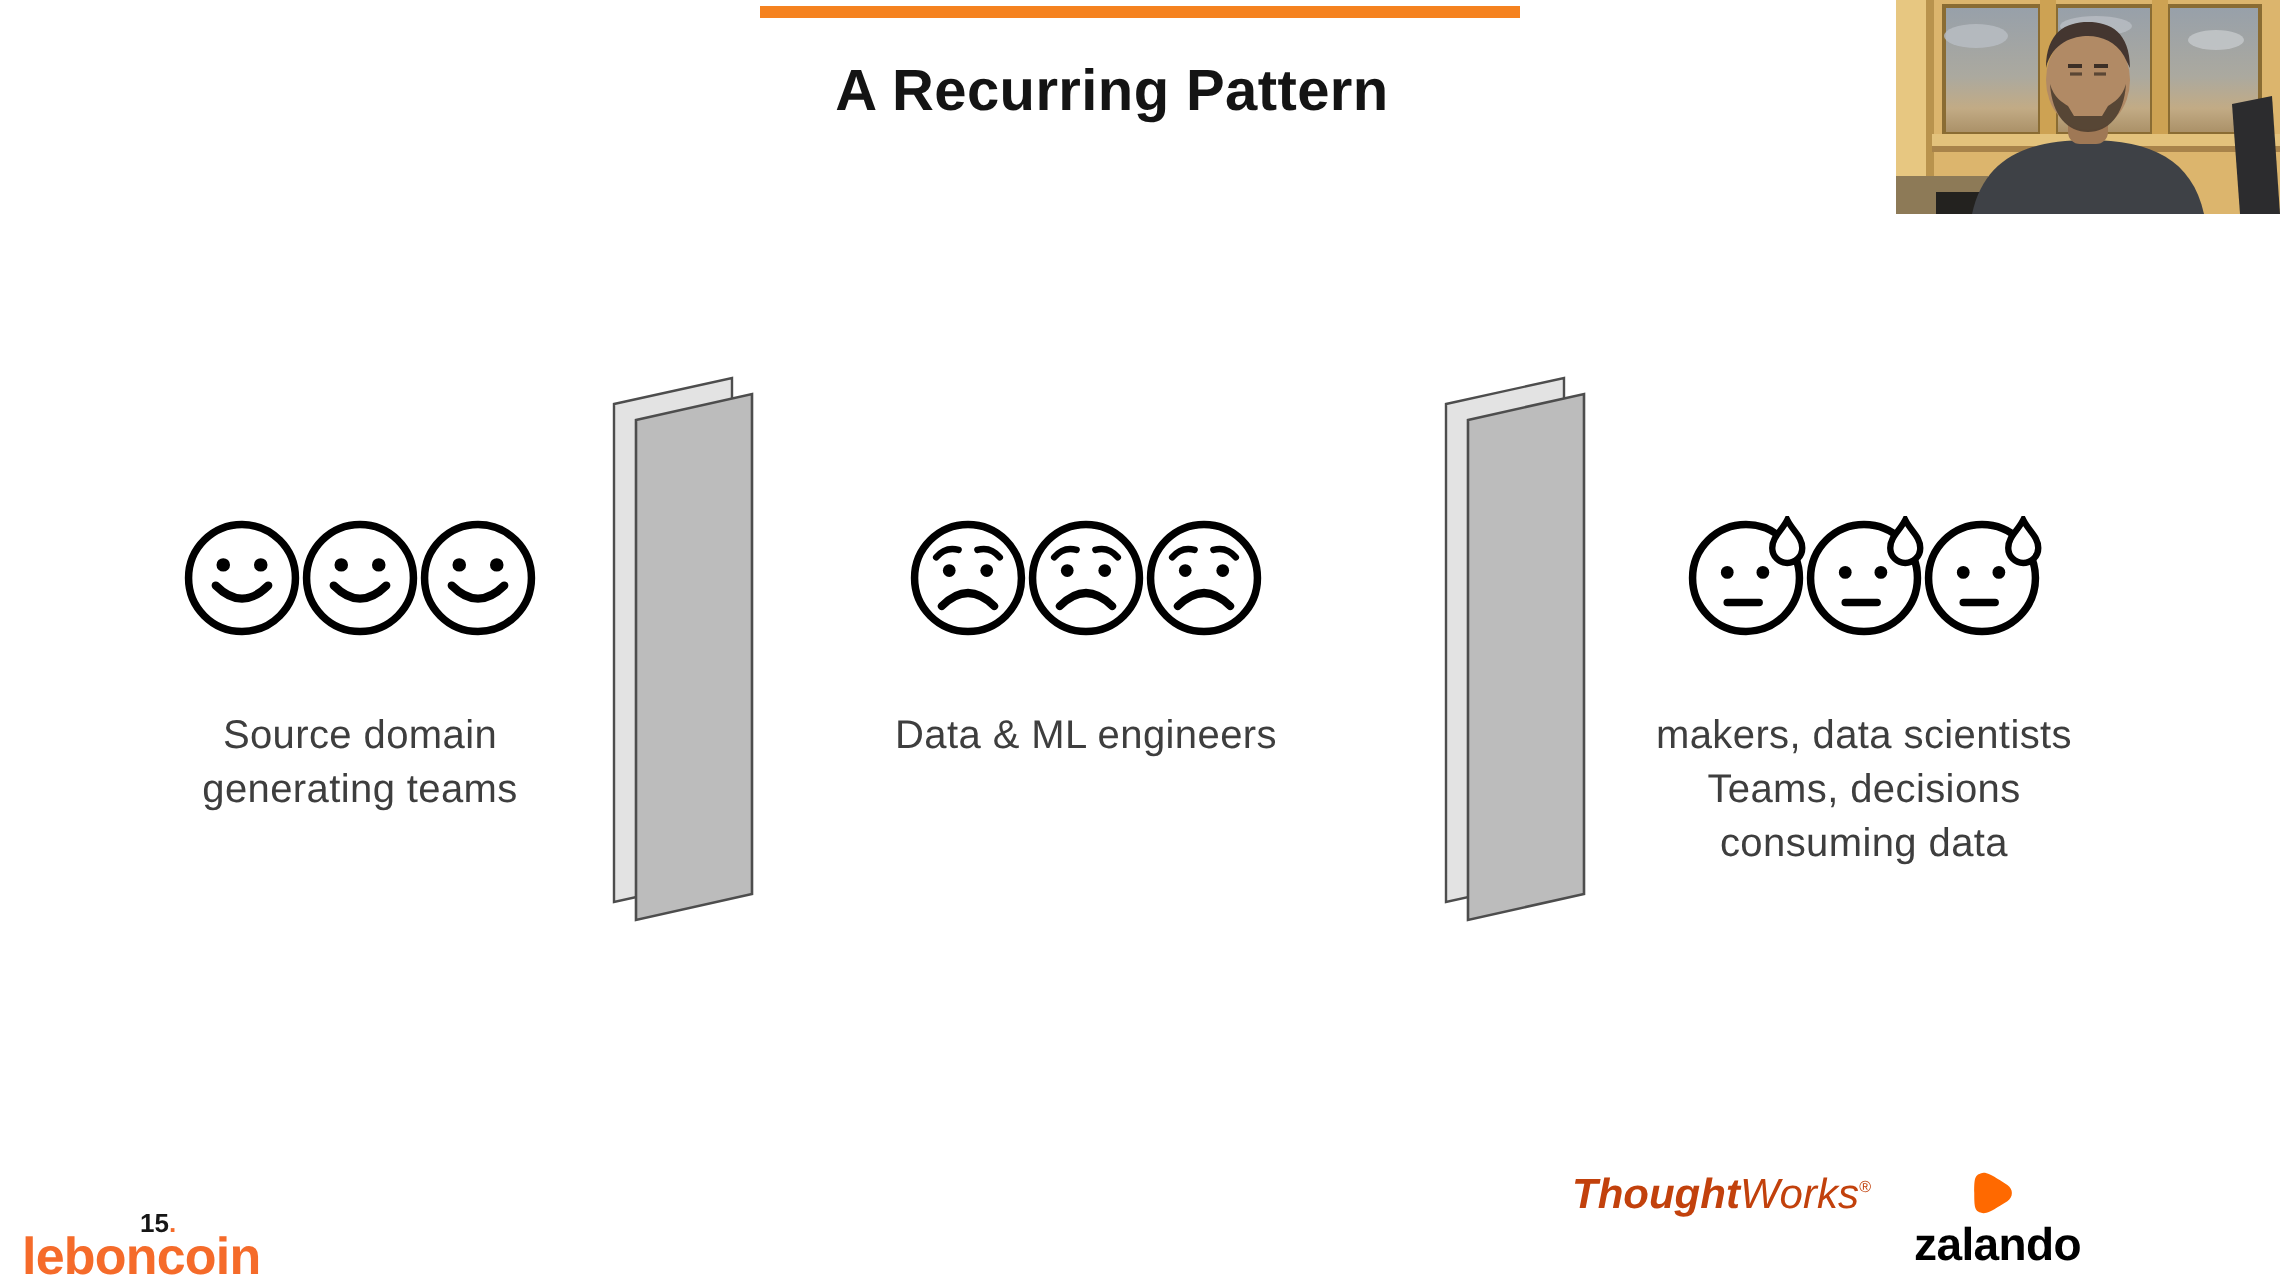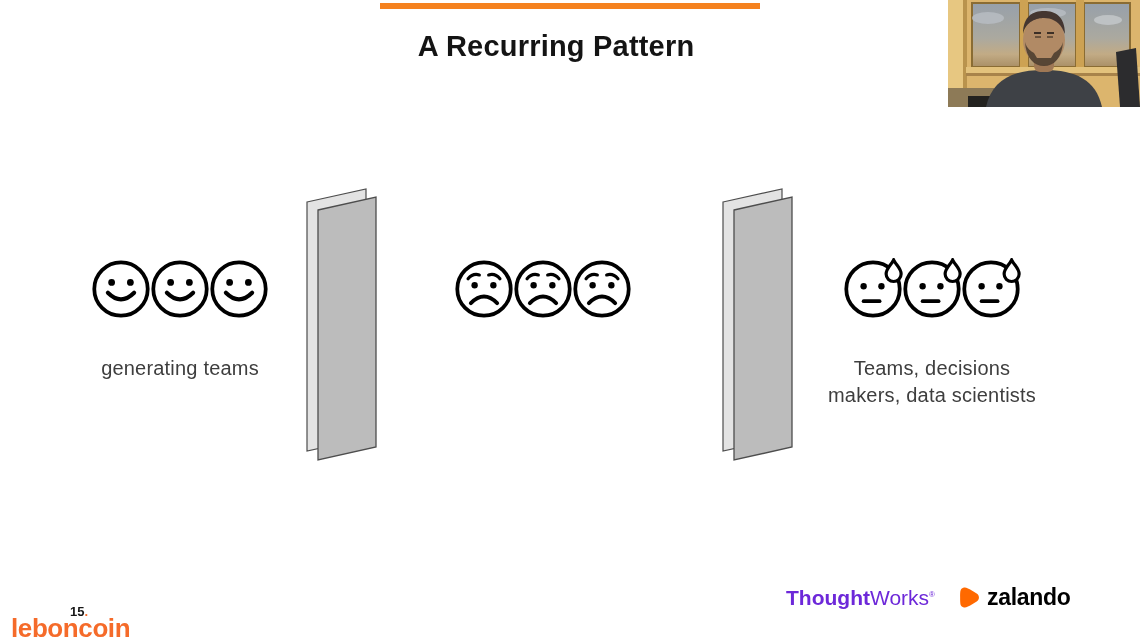--- a/index.html
+++ b/index.html
@@ -24,25 +24,25 @@
   .caption{margin-top:35px;font-size:20px;line-height:27px;color:#3e3e3e;letter-spacing:0.2px;}
   
   .barrier{position:absolute;top:185px;width:80px;height:280px;}
   .barrier.b1{left:306px;} .barrier.b2{left:722px;}
   
   .lbc{position:absolute;left:7px;top:583px;width:170px;height:55px;margin-top:19px;}
   .lbc-fifteen{position:absolute;left:63px;top:2px;font-size:13px;font-weight:bold;color:#161616;}
   .lbc-fifteen .dot{color:#F56B2A;}
   .lbc-word{position:absolute;left:4px;top:11px;font-size:26px;font-weight:bold;color:#F56B2A;letter-spacing:-0.4px;}
   .lbc-groupe{position:absolute;left:22px;top:37px;font-size:11px;font-weight:normal;color:#4c4c4c;letter-spacing:3.5px;}
-  .tw{position:absolute;left:786px;top:586px;font-size:21px;color:#6d28d9;white-space:nowrap;}
+  .tw{position:absolute;left:786px;top:586px;font-size:21px;color:#c2410c;white-space:nowrap;font-style:italic;}
   .tw .b{font-weight:bold;}
   .tw .r{font-weight:normal;}
   .tw sup{font-size:8px;vertical-align:super;}
-  .zal{position:absolute;left:957px;top:584px;display:flex;align-items:center;}
+  .zal{position:absolute;left:957px;top:584px;display:flex;align-items:center;flex-direction:column;}
   .zal-icon{width:25px;height:25px;margin-right:5px;}
   .zal-word{font-size:23px;font-weight:bold;color:#000;letter-spacing:-0.3px;}
 </style>
 </head>
 <body>
 
 <div class="stage">
 
   <div class="accent-bar"></div>
   <h1 class="slide-title">A Recurring Pattern</h1>
@@ -106,20 +106,21 @@
       <span class="face">
         <svg viewBox="0 0 64 64" width="60" height="62">
             <circle cx="32" cy="32" r="28.5" fill="#fff" stroke="#000" stroke-width="4"></circle>
             <circle cx="22" cy="25" r="3.6" fill="#000"></circle>
             <circle cx="42" cy="25" r="3.6" fill="#000"></circle>
             <path d="M18 36 Q32 50 46 36" fill="none" stroke="#000" stroke-width="4.4" stroke-linecap="round"></path>
           </svg>
       </span>
     </div>
     <div class="caption">
+      <div>Source domain</div>
       <div>generating teams</div>
     </div>
   </div>
 
   <div class="barrier b1">
     <svg viewBox="0 0 80 280" width="80" height="280">
       <polygon points="1,17 60,4 60,253 1,266" fill="#e3e3e3" stroke="#4d4d4d" stroke-width="1.2"></polygon>
       <polygon points="12,25 70,12 70,262 12,275" fill="#bcbcbc" stroke="#4d4d4d" stroke-width="1.3"></polygon>
     </svg>
   </div>
@@ -151,20 +152,21 @@
             <circle cx="32" cy="32" r="28.5" fill="#fff" stroke="#000" stroke-width="4"></circle>
             <path d="M15 21 Q20 15 27 17" fill="none" stroke="#000" stroke-width="3.4" stroke-linecap="round"></path>
             <path d="M37 17 Q44 15 49 21" fill="none" stroke="#000" stroke-width="3.4" stroke-linecap="round"></path>
             <circle cx="22" cy="28" r="3.4" fill="#000"></circle>
             <circle cx="42" cy="28" r="3.4" fill="#000"></circle>
             <path d="M18 47 Q32 33 46 47" fill="none" stroke="#000" stroke-width="4.2" stroke-linecap="round"></path>
           </svg>
       </span>
     </div>
     <div class="caption">
+      <div>Data &amp; ML engineers</div>
     </div>
   </div>
 
   <div class="barrier b2">
     <svg viewBox="0 0 80 280" width="80" height="280">
       <polygon points="1,17 60,4 60,253 1,266" fill="#e3e3e3" stroke="#4d4d4d" stroke-width="1.2"></polygon>
       <polygon points="12,25 70,12 70,262 12,275" fill="#bcbcbc" stroke="#4d4d4d" stroke-width="1.3"></polygon>
     </svg>
   </div>
 
@@ -192,22 +194,23 @@
         <svg viewBox="0 0 64 64" width="60" height="62">
             <circle cx="32" cy="32" r="28.5" fill="#fff" stroke="#000" stroke-width="4"></circle>
             <circle cx="22" cy="29" r="3.4" fill="#000"></circle>
             <circle cx="41" cy="29" r="3.4" fill="#000"></circle>
             <path d="M22 45 L39 45" stroke="#000" stroke-width="4" stroke-linecap="round"></path>
             <path d="M54 1 C57 7 62 10 62 16 A 8 8 0 1 1 46 16 C 46 10 51 7 54 1 Z" fill="#fff" stroke="#000" stroke-width="3.4"></path>
           </svg>
       </span>
     </div>
     <div class="caption">
+      <div>makers, data scientists</div>
       <div>Teams, decisions</div>
-      <div>makers, data scientists</div>
+      <div>consuming data</div>
     </div>
   </div>
 
   <div class="lbc">
     <div class="lbc-fifteen"><span>15</span><span class="dot">.</span></div>
     <div class="lbc-word">leboncoin</div>
     <div class="lbc-groupe">GROUPE</div>
   </div>
 
   <div class="tw">

